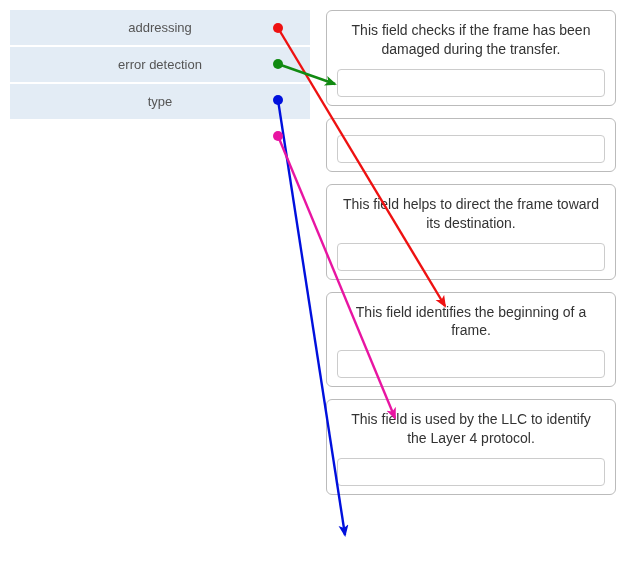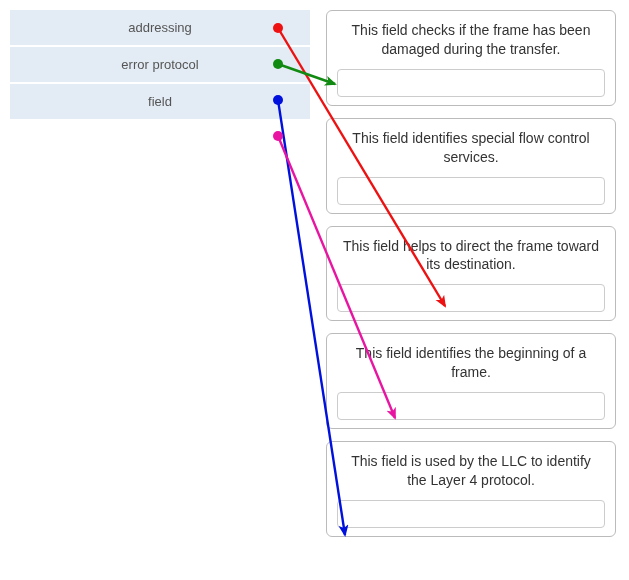--- a/index.html
+++ b/index.html
@@ -69,31 +69,30 @@
     width: 629px; height: 580px;
     pointer-events: none;
   }
 </style>
 </head>
 <body>
 <div class="container">
 
   <div class="left-col">
     <div class="source-item">addressing</div>
-    <div class="source-item">error protocol</div>
-    <div class="source-item">field</div>
+    <div class="source-item">error detection</div>
+    <div class="source-item">type</div>
   </div>
 
   <div class="right-col">
     <div class="target-box">
       <div class="target-desc">This field checks if the frame has been damaged during the transfer.</div>
       <div class="dropzone"></div>
     </div>
     <div class="target-box">
-      <div class="target-desc">This field identifies special flow control services.</div>
       <div class="dropzone"></div>
     </div>
     <div class="target-box">
       <div class="target-desc">This field helps to direct the frame toward its destination.</div>
       <div class="dropzone"></div>
     </div>
     <div class="target-box">
       <div class="target-desc">This field identifies the beginning of a frame.</div>
       <div class="dropzone"></div>
     </div>

